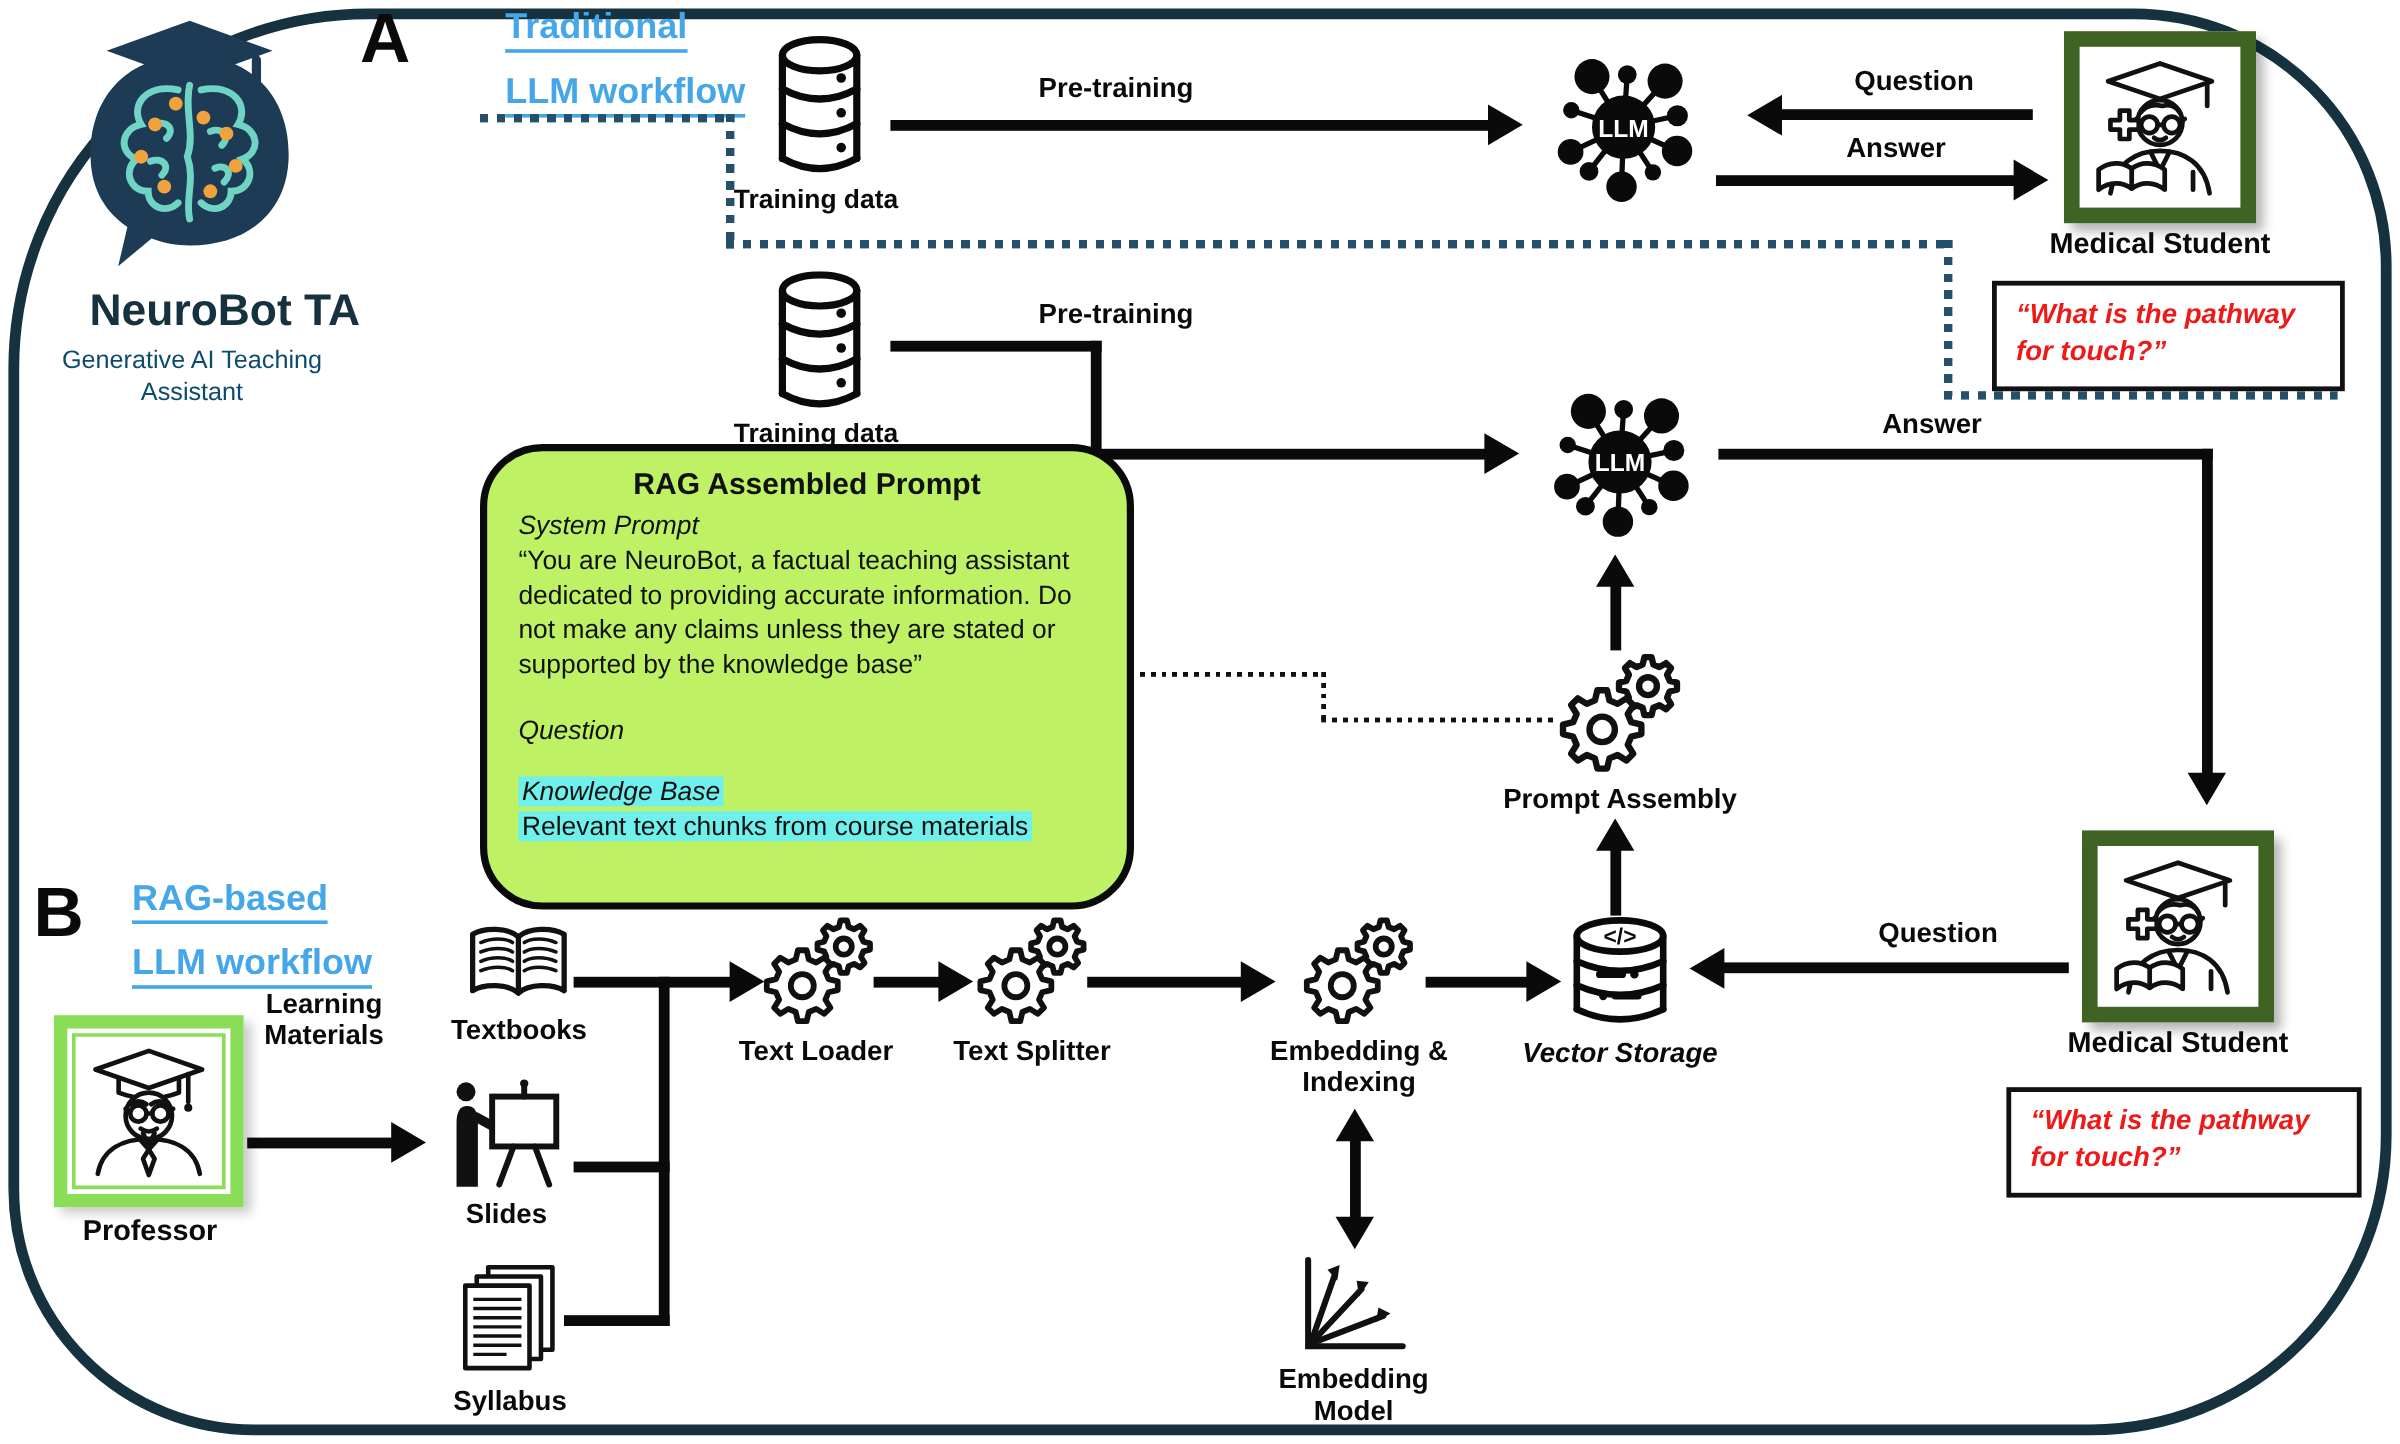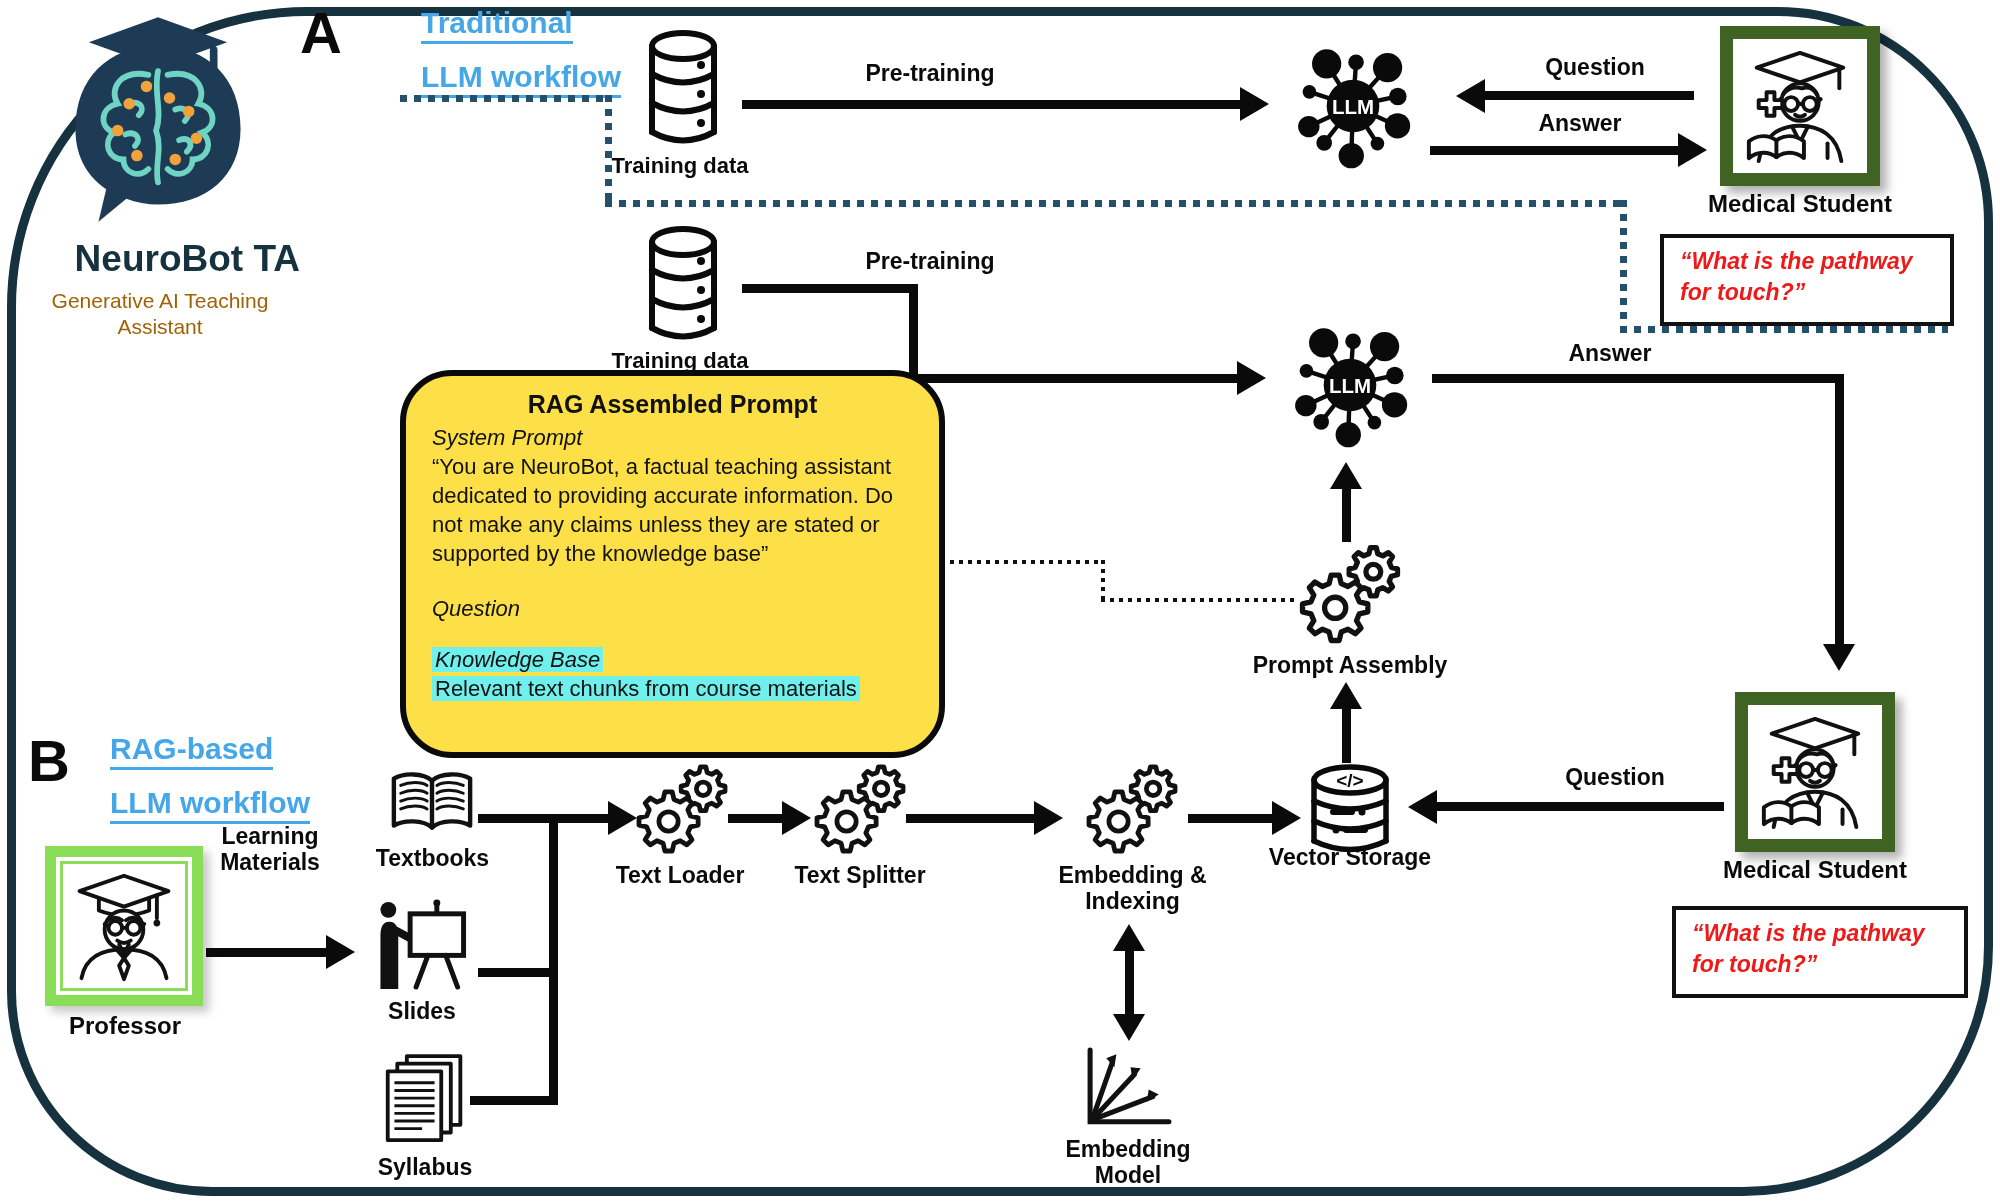--- a/index.html
+++ b/index.html
@@ -27,21 +27,21 @@
   .tag{position:absolute;font-weight:800;font-size:58px;color:#0a0a0a;line-height:1;}
   .wf-heading{position:absolute;color:#45a7e8;font-weight:700;font-size:30px;line-height:1;}
   .wf-heading span{display:table;border-bottom:3px solid #45a7e8;padding-bottom:3px;margin-bottom:18px;white-space:nowrap;}
   .frame{position:absolute;background:#fff;display:flex;align-items:center;justify-content:center;}
   .frame-dark{border:13px solid #3f6323;box-shadow:7px 7px 9px rgba(0,0,0,.30);}
   .frame-light{border:11px solid #8ade57;box-shadow:inset 0 0 0 4px #fff,inset 0 0 0 7px #8ade57,6px 6px 9px rgba(0,0,0,.22);}
   .quote-box{position:absolute;border:4px solid #111;background:#fff;}
   .quote-box div{color:#ee1a1a;font-style:italic;font-weight:700;font-size:23px;line-height:1.35;padding:8px 0 0 16px;}
   
   #rag-box{position:absolute;left:400px;top:370px;width:545px;height:388px;border:6px solid #0a0a0a;
-    border-radius:52px;background:#fde047;box-sizing:border-box;padding:12px 26px;font-size:22px;line-height:1.32;}
+    border-radius:52px;background:#bef264;box-sizing:border-box;padding:12px 26px;font-size:22px;line-height:1.32;}
   #rag-box .rb-title{font-weight:800;font-size:25px;text-align:center;margin-bottom:2px;}
   #rag-box .rb-ital{font-style:italic;}
   #rag-box .rb-red{color:#ee1a1a;font-style:italic;font-weight:700;}
   #rag-box .hl{background:#6ff0ec;padding:0 3px;}
   #rag-box .gap{height:26px;}
   svg{display:block;overflow:visible;}
   .ic{position:absolute;}
 </style>
 </head>
 <body>
@@ -139,21 +139,21 @@
         <circle cx="70" cy="92" r="6"></circle>
         <circle cx="58" cy="120" r="6"></circle>
       <circle cx="78" cy="146" r="6"></circle>
         <circle cx="112" cy="86" r="6"></circle>
         <circle cx="132" cy="100" r="6"></circle>
       <circle cx="140" cy="128" r="6"></circle>
         <circle cx="118" cy="150" r="6"></circle>
     </g>
   </svg>
   <div class="abs" style="left:20px;top:238px;width:280px;text-align:right;font-weight:800;font-size:37px;color:#16323f;">NeuroBot TA</div>
-  <div class="abs" style="left:20px;top:288px;width:280px;text-align:center;font-size:21px;color:#a16207;line-height:1.25;">
+  <div class="abs" style="left:20px;top:288px;width:280px;text-align:center;font-size:21px;color:#0c4a6e;line-height:1.25;">
     <div>Generative AI Teaching</div>
     <div>Assistant</div>
   </div>
 
   <div class="tag" style="left:300px;top:4px;">A</div>
   <div class="wf-heading" style="left:421px;top:8px;">
     <span>Traditional</span>
     <span>LLM workflow</span>
   </div>
 
@@ -248,21 +248,21 @@
       <path d="M9,16 V77 M81,16 V77"></path>
       <path d="M9,77 Q45,94 81,77"></path>
       <path d="M9,37 Q45,53 81,37 M9,57 Q45,73 81,57"></path>
       <line x1="28" y1="48" x2="47" y2="48" stroke-width="6"></line>
       <circle cx="57" cy="48" r="3.5" fill="#0a0a0a" stroke="none"></circle>
       <circle cx="31" cy="66" r="3.5" fill="#0a0a0a" stroke="none"></circle>
       <line x1="41" y1="66" x2="60" y2="66" stroke-width="6"></line>
     </g>
     <text x="45" y="23" text-anchor="middle" font-size="19" font-weight="800" fill="#0a0a0a" font-family="Liberation Sans, sans-serif">&lt;/&gt;</text>
   </svg>
-  <div class="lbl" style="left:1240px;top:844px;width:220px;font-size:23px;">Vector Storage</div>
+  <div class="lbl" style="left:1240px;top:864px;width:220px;font-size:23px;font-style:italic;">Vector Storage</div>
 
   <div class="ah ah-l" style="left:1408px;top:790px;"></div>
   <div class="ln" style="left:1434px;top:802px;width:290px;height:9px;"></div>
   <div class="lbl" style="left:1540px;top:764px;width:150px;font-size:23px;">Question</div>
 
   <div class="frame frame-dark" style="left:1735px;top:692px;width:134px;height:134px;">
     <svg width="118" height="118">
         <use href="#sym-student"></use>
       </svg>
   </div>

